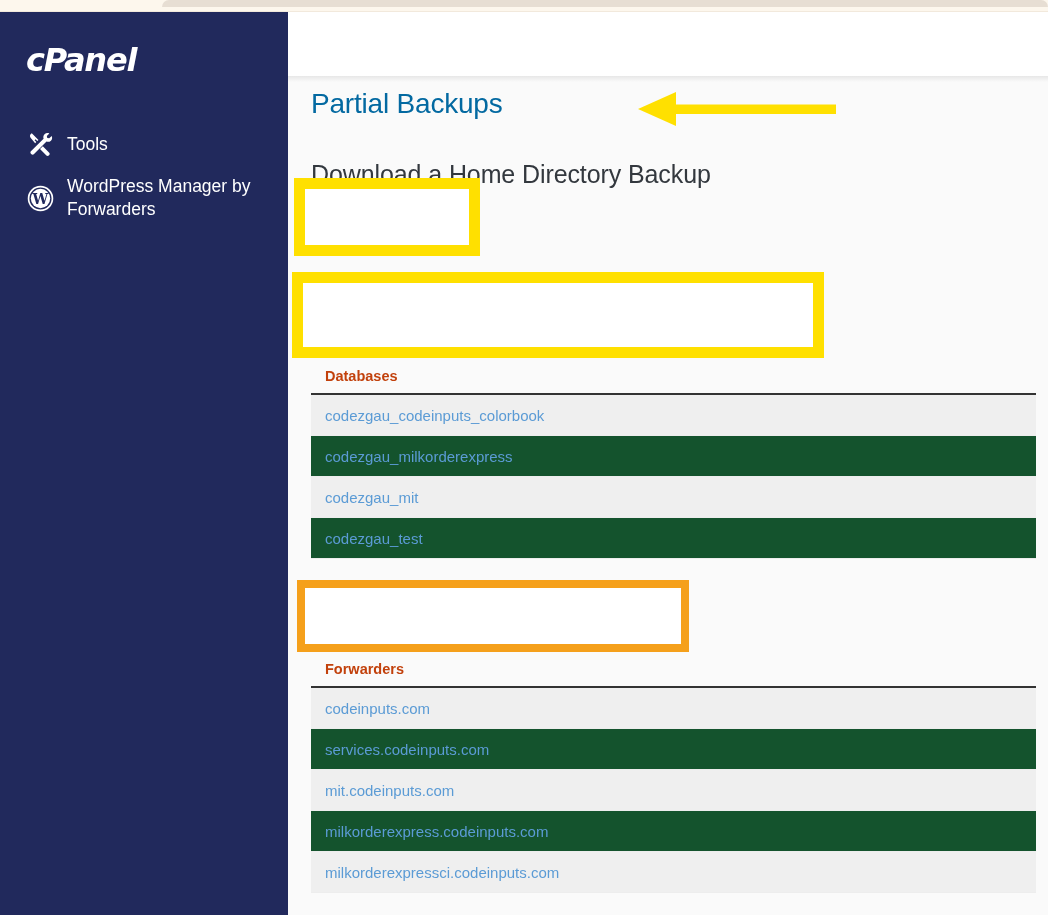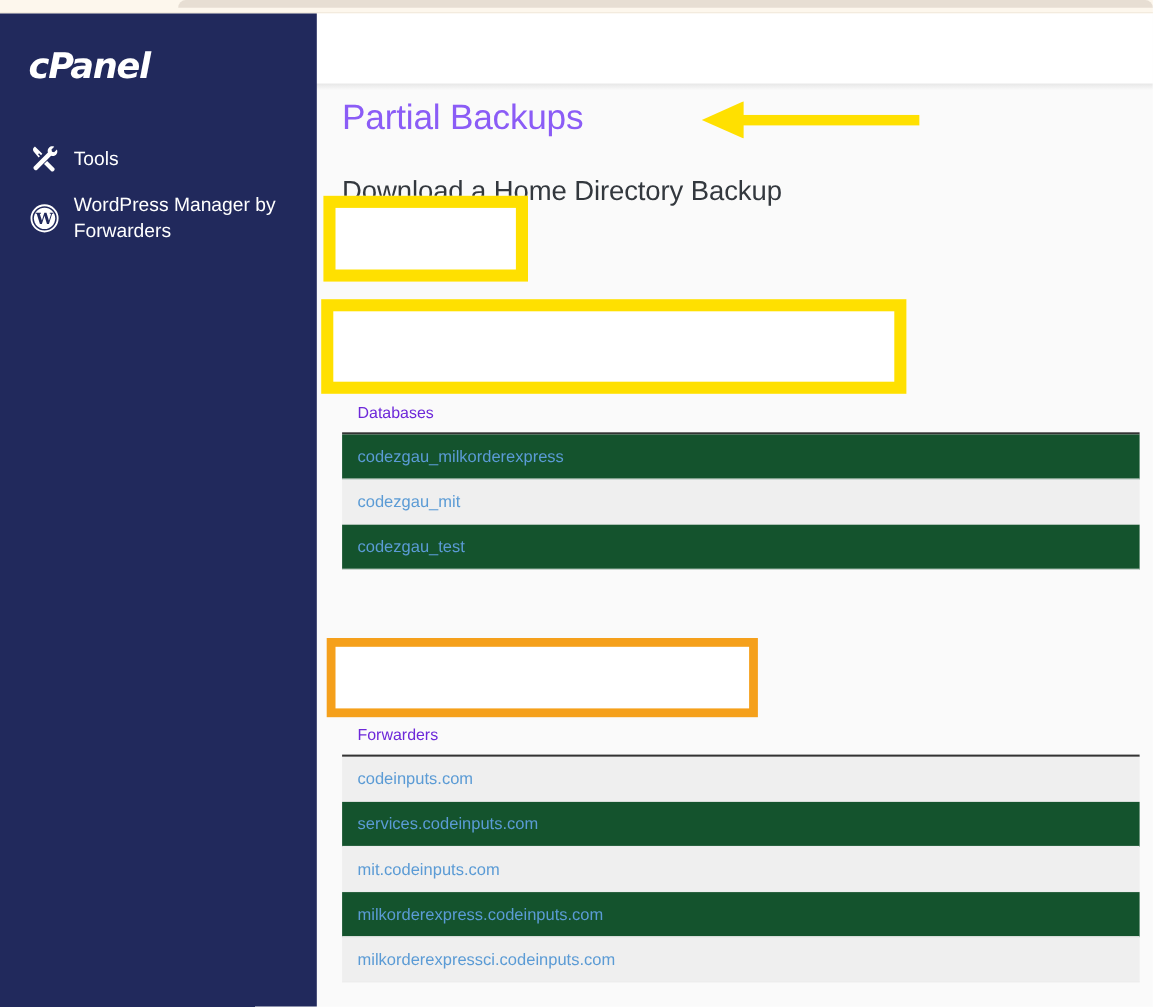--- a/index.html
+++ b/index.html
@@ -107,23 +107,23 @@
     position: absolute;
     left: 0; top: 64px;
     width: 765px;
     height: 839px;
   }
 
   h1#page-title {
     position: absolute;
     left: 28px; top: 12px;
     margin: 0;
-    font-size: 32px;
+    font-size: 28px;
     font-weight: normal;
-    color: #8b5cf6;
+    color: #0369a1;
     letter-spacing: -0.2px;
   }
 
   h2.section-title {
     position: absolute;
     margin: 0;
     font-size: 25px;
     font-weight: normal;
     color: #33383e;
     letter-spacing: -0.1px;
@@ -182,22 +182,22 @@
     pointer-events: none;
   }
 
   
   .table-block { position: absolute; left: 28px; width: 725px; }
   #table-databases  { top: 292px; }
   #table-forwarders { top: 585px; }
 
   .table-header {
     font-size: 14.5px;
-    font-weight: normal;
-    color: #6d28d9;
+    font-weight: bold;
+    color: #c2410c;
     padding: 0 0 9px 14px;
   }
   .table-rule {
     height: 2px;
     background: #333333;
     margin-bottom: 0;
   }
   .table-row {
     height: 41px;
     display: flex;
@@ -262,20 +262,23 @@
 
     <h2 class="section-title" id="title-home-dir">Download a Home Directory Backup</h2>
 
     <button id="home-directory-button">Home Directory</button>
 
     <h2 class="section-title" id="title-mysql">Download a MySQL Database Backup</h2>
 
     <div class="table-block" id="table-databases">
       <div class="table-header">Databases</div>
       <div class="table-rule"></div>
+      <div class="table-row odd">
+        <a>codezgau_codeinputs_colorbook</a>
+      </div>
       <div class="table-row even">
         <a>codezgau_milkorderexpress</a>
       </div>
       <div class="table-row odd">
         <a>codezgau_mit</a>
       </div>
       <div class="table-row even">
         <a>codezgau_test</a>
       </div>
     </div>

